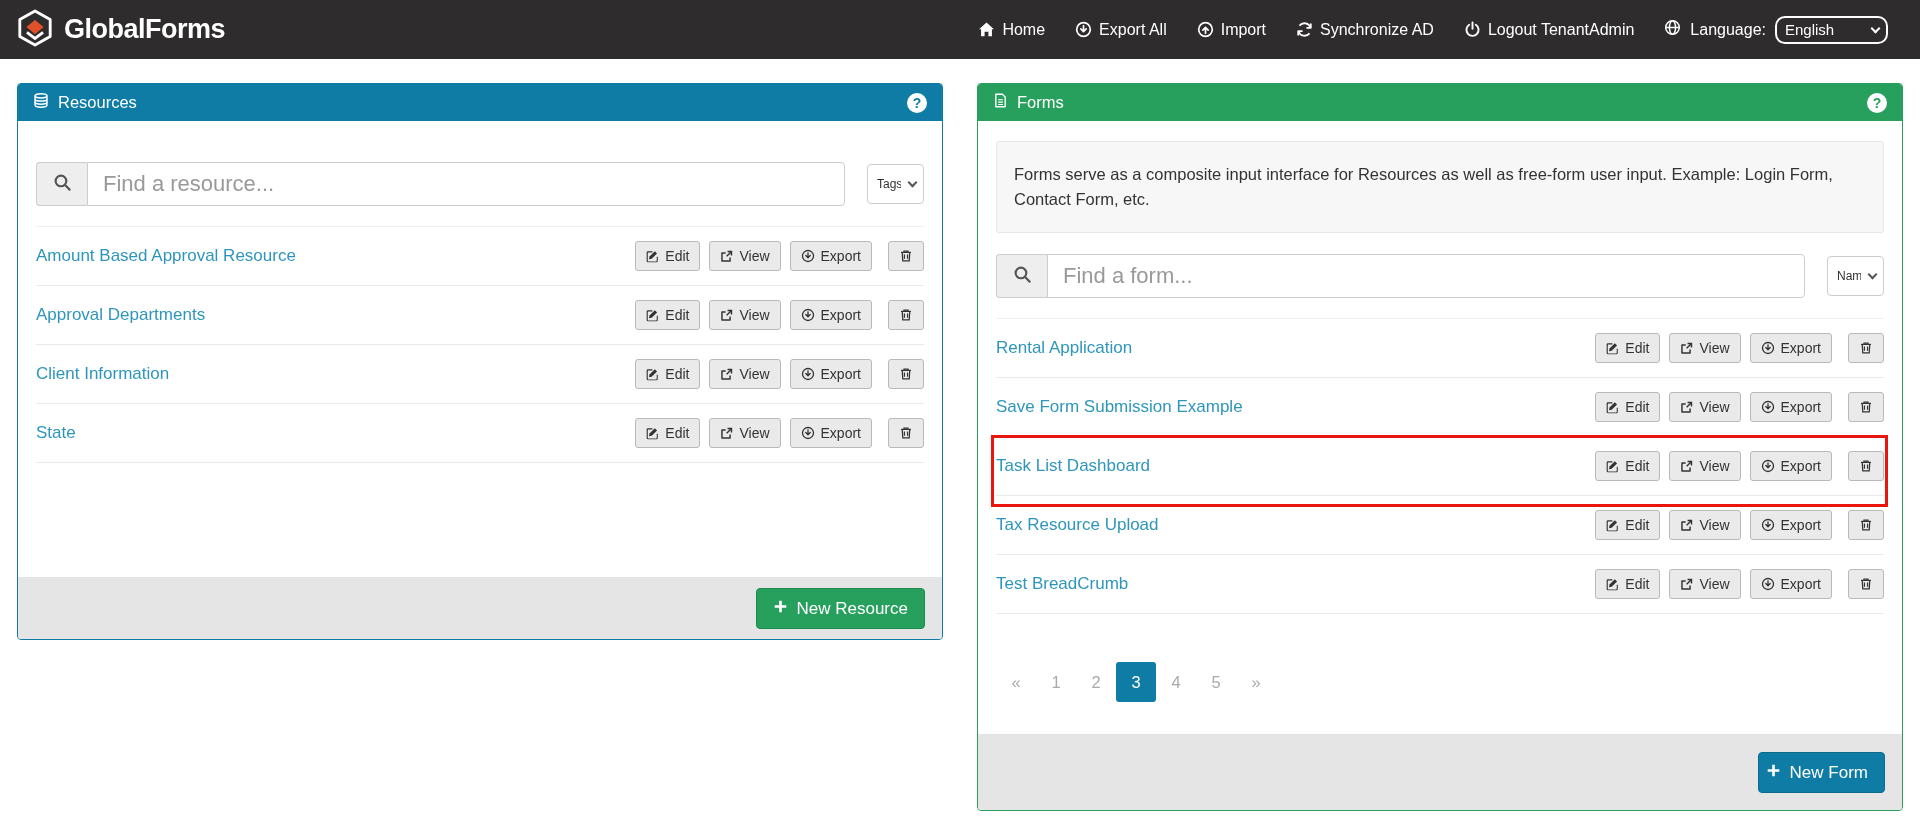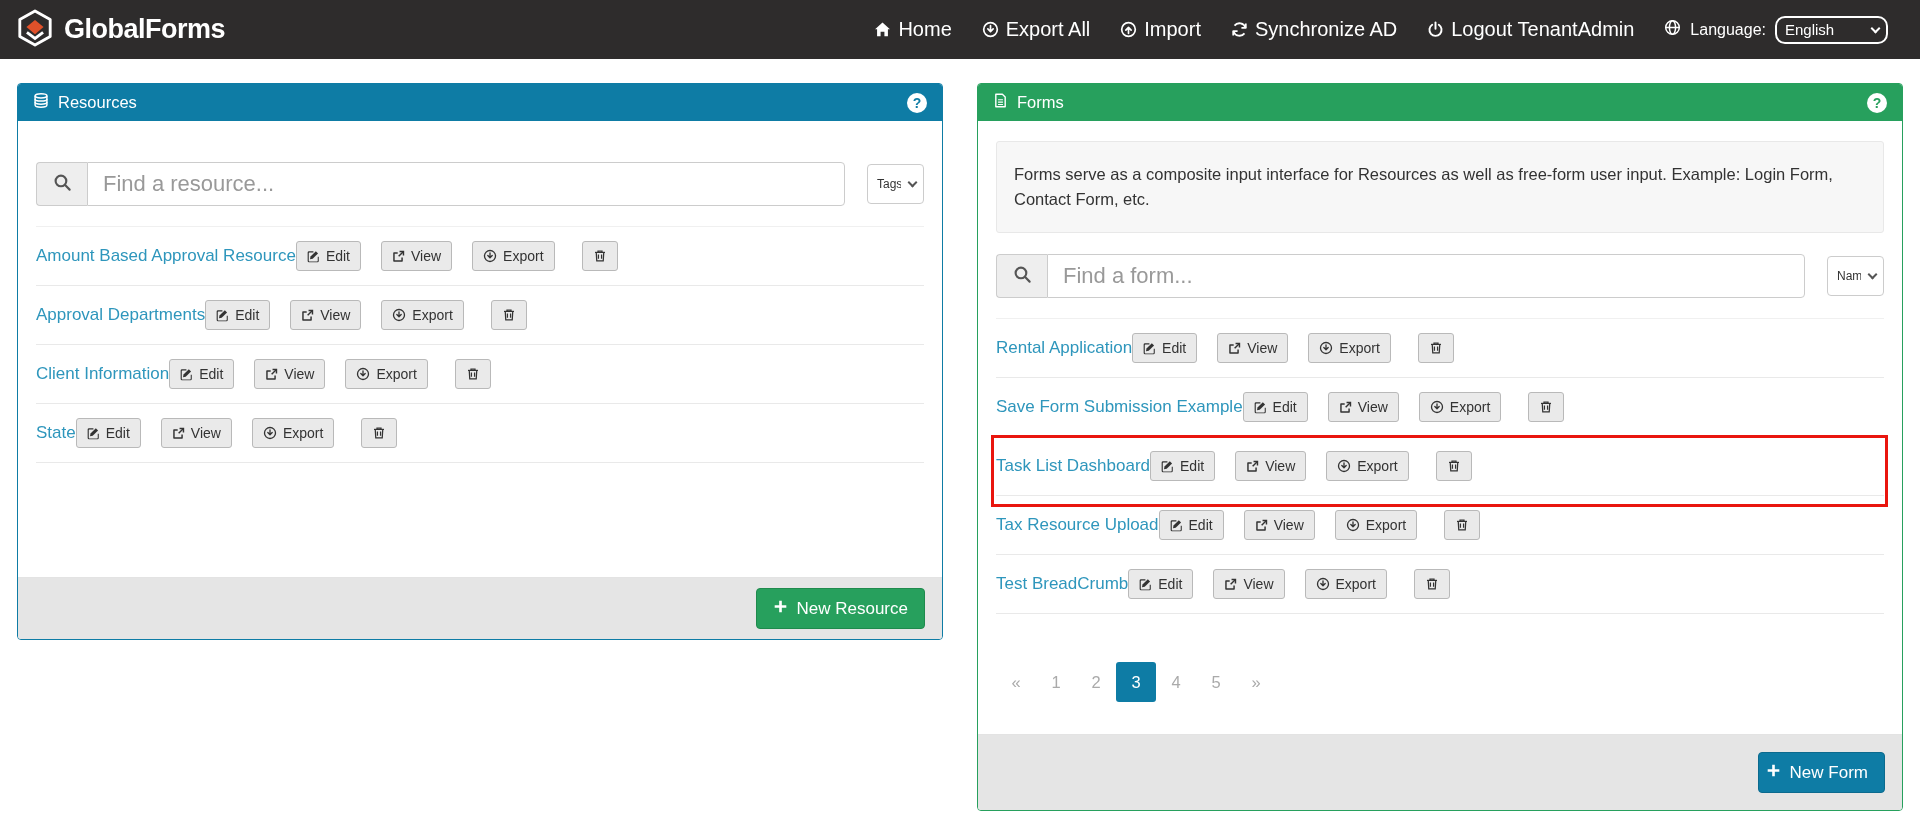--- a/index.html
+++ b/index.html
@@ -6,21 +6,21 @@
   html,body { width:1920px; height:836px; background:#fff; overflow:hidden;
     font-family:"Liberation Sans","DejaVu Sans",sans-serif; }
   body { position:relative; }
 
   
   .navbar { height:59px; background:var(--navbar-bg,#2E2C2C); display:flex; align-items:center;
     padding:0 32px 0 16px; color:#fff; }
   .brand { display:flex; align-items:center; gap:10px; }
   .brand-name { font-size:27px; font-weight:700; letter-spacing:-0.5px; color:#fff; }
   .nav-right { margin-left:auto; display:flex; align-items:center; gap:30px; }
-  .nav-item { display:flex; align-items:center; gap:7px; color:#fff; font-size:20px;
+  .nav-item { display:flex; align-items:center; gap:7px; color:#fff; font-size:16px;
     text-decoration:none; cursor:pointer; white-space:nowrap; }
   .nav-item svg { display:block; }
   .lang-group { display:flex; align-items:center; gap:9px; }
   .lang-select-wrap { position:relative; }
   .lang-select { appearance:none; -webkit-appearance:none; background:transparent; color:#fff;
     border:2px solid #fff; border-radius:10px; height:28px; width:113px; font-size:15px;
     padding:0 24px 0 8px; font-family:inherit; cursor:pointer; }
   .lang-select option { color:#333; }
   .chev { position:absolute; right:9px; top:9px; width:7px; height:7px;
     border-right:2px solid #fff; border-bottom:2px solid #fff; transform:rotate(45deg);
@@ -53,24 +53,24 @@
   .search-input { flex:1; border:1px solid #CCC; border-radius:0 4px 4px 0; padding:0 15px;
     font-size:22px; color:#555; font-family:inherit; outline:none; }
   .search-input::placeholder { color:#999; }
   .filter-wrap { position:relative; margin-left:22px; }
   .filter-select { appearance:none; -webkit-appearance:none; width:57px; height:40px;
     border:1px solid #CCC; border-radius:4px; background:#fff; color:#333; font-size:12px;
     padding:0 22px 0 9px; font-family:inherit; cursor:pointer; }
   .filter-wrap .chev { border-color:#555; right:8px; top:15px; }
 
   .row-list { margin-top:20px; border-top:1px solid #F0F0F0; }
-  .row-item { height:59px; display:flex; align-items:center; 
+  .row-item { height:59px; display:flex; align-items:center; justify-content:space-between;
     border-bottom:1px solid #E9E9E9; position:relative; }
   .row-link { color:var(--link,#2E96BC); font-size:17px; text-decoration:none; cursor:pointer; }
-  .row-btns { display:flex; align-items:center; gap:20px; }
+  .row-btns { display:flex; align-items:center; gap:9px; }
   .btn { background:#EAEAEA; border:1px solid #B9B9B9; border-radius:3px; color:#333;
     font-size:14px; height:30px; padding:0 10px; display:flex; align-items:center; gap:6px;
     cursor:pointer; font-family:inherit; }
   .btn svg { display:block; }
   .btn-trash { margin-left:7px; padding:0 10px; }
   .row-item.highlight::after { content:""; position:absolute; top:-2px; right:-4px;
     bottom:-12px; left:-5px; border:3px solid var(--red,#E9150E); pointer-events:none; z-index:2; }
 
   .pagination { display:flex; margin-top:48px; }
   .page-item { width:40px; height:40px; display:flex; align-items:center; justify-content:center;

